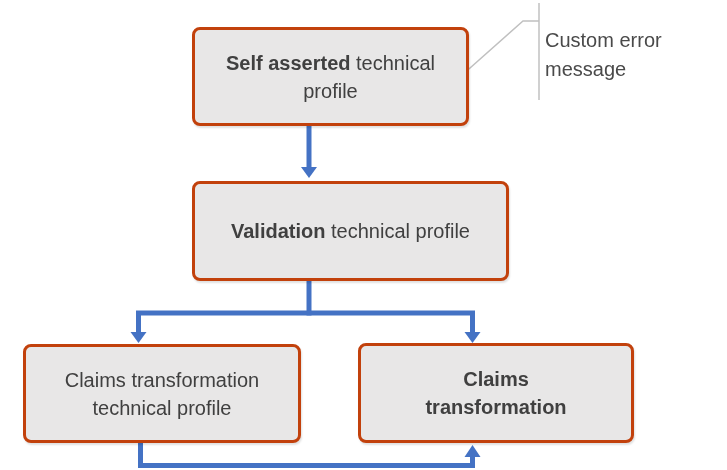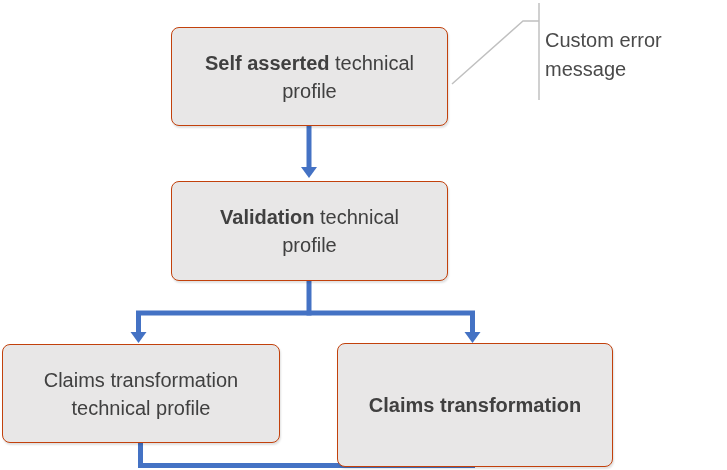--- a/index.html
+++ b/index.html
@@ -14,37 +14,38 @@
   .arrow-layer {
     position: absolute;
     left: 0; top: 0;
     width: 727px; height: 470px;
     pointer-events: none;
   }
   .box {
     position: absolute;
     box-sizing: border-box;
     background: #E8E7E7;
-    border: 1px solid #c2410c;
+    border: 3px solid #c2410c;
     border-radius: 8px;
     box-shadow: 1px 2px 2px rgba(0,0,0,0.12);
     display: flex;
     align-items: center;
     justify-content: center;
     text-align: center;
     font-size: 20px;
     line-height: 28px;
     color: #404040;
+    margin-left: 21px;
   }
   .box .label { display: inline; }
   .box .label b { font-weight: bold; }
   #box-self-asserted  { left: 171px; top: 27px;  width: 277px; height: 99px;  padding: 0 14px; }
-  #box-validation     { left: 171px; top: 181px; width: 277px; height: 100px; padding: 0 24px; }
+  #box-validation     { left: 171px; top: 181px; width: 317px; height: 100px; padding: 0 24px; }
   #box-claims-tp      { left: 2px;   top: 344px; width: 278px; height: 99px;  padding: 0 14px; }
-  #box-claims-transf  { left: 337px; top: 343px; width: 276px; height: 124px; padding: 0 30px; }
+  #box-claims-transf  { left: 337px; top: 343px; width: 276px; height: 100px; padding: 0 30px; }
   .callout-text {
     position: absolute;
     left: 545px; top: 26px;
     width: 180px;
     text-align: left;
     font-size: 20px;
     line-height: 29px;
     color: #4a4a4a;
   }
 </style>

